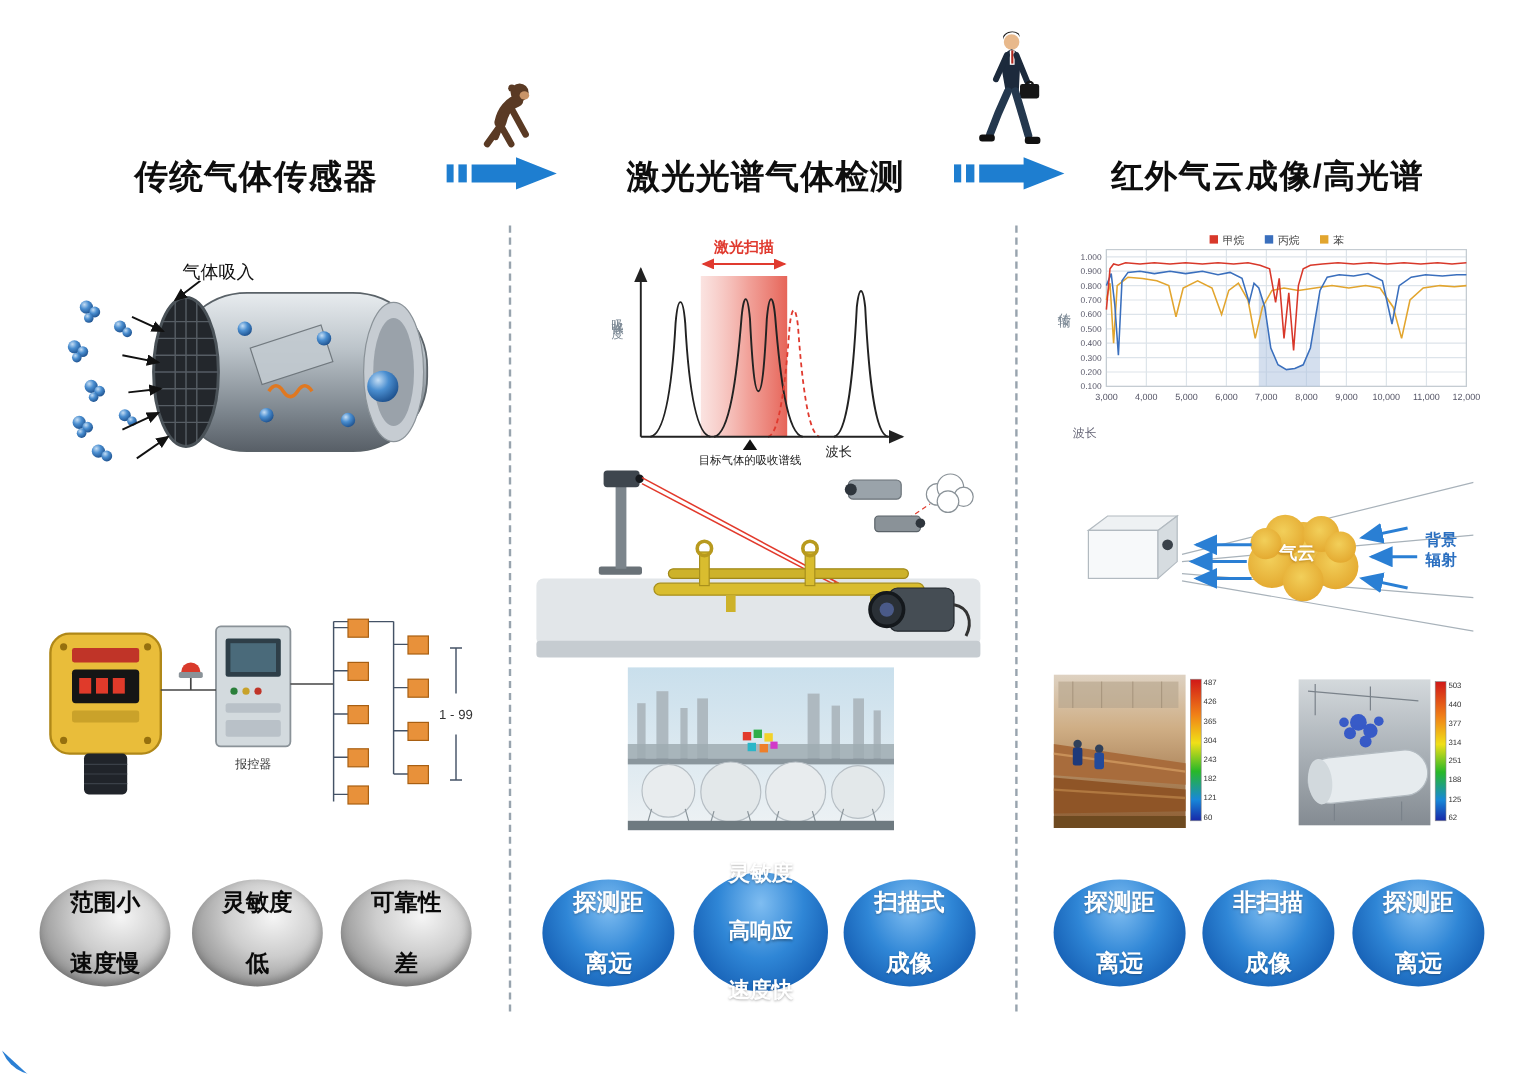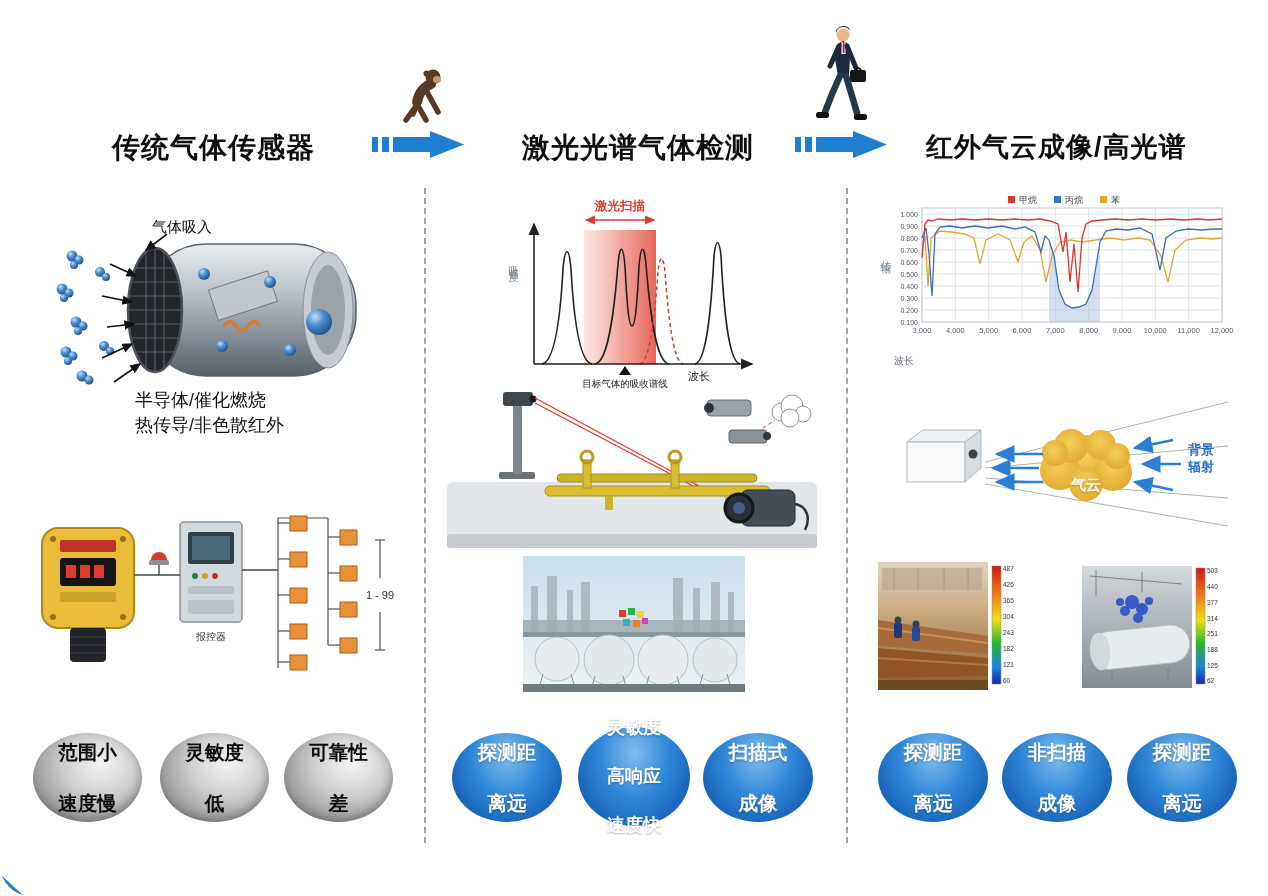--- a/index.html
+++ b/index.html
@@ -12,21 +12,21 @@
   .label-sm { position:absolute; color:#111; font-size:15px; white-space:nowrap; }
   .caption { position:absolute; color:#111; font-size:18px; line-height:1.38; font-weight:500; }
   .vert-label { position:absolute; writing-mode:vertical-rl; text-orientation:upright; color:#7b8894; letter-spacing:2px; }
   .bubble { position:absolute; border-radius:50%; display:flex; flex-direction:column; align-items:center; justify-content:center;
             text-align:center; font-weight:bold; line-height:1.18;gap:28px; }
   .bubble.gray { background: radial-gradient(ellipse at 62% 35%, #f5f5f5 0%, #cdcdcd 40%, #8d8d8d 80%, #6d6d6d 100%);
                  color:#0b0b0b; font-size:19.5px; box-shadow: inset -2px -3px 8px rgba(0,0,0,.25); }
   .bubble.blue { background: radial-gradient(ellipse at 50% 26%, #7fbdf1 0%, #2f86d6 45%, #0b4fa6 96%);
                  color:#ffffff; font-size:19.5px; text-shadow:0 1px 2px rgba(0,0,0,.3); }
   .bubble.blue.tri { font-size:18px; }
-  .cloud-label { position:absolute; color:#ffffff; font-weight:bold; font-size:15px; text-align:center; text-shadow:0 1px 2px rgba(140,90,0,.55);margin-top:24px; }
+  .cloud-label { position:absolute; color:#ffffff; font-weight:bold; font-size:15px; text-align:left; text-shadow:0 1px 2px rgba(140,90,0,.55); }
   .radiation-label { position:absolute; color:#2a6fc0; font-weight:bold; font-size:13px; line-height:1.3; text-align:right; }
   .corner-mark { position:absolute; left:0; bottom:0; width:0; height:0; border-left:24px solid #2a7fd4; border-top:22px solid transparent; }
   svg { display:block; }
   text { font-family:"Liberation Sans", sans-serif; }
 </style>
 </head>
 <body>
 
 <div class="canvas">
 
@@ -168,24 +168,20 @@
     <g stroke="#111" stroke-width="1.6">
       <line x1="115" y1="0" x2="94" y2="16" marker-end="url(#m-sa)"></line>
       <line x1="58" y1="30" x2="84" y2="42" marker-end="url(#m-sa)"></line>
       <line x1="50" y1="62" x2="80" y2="68" marker-end="url(#m-sa)"></line>
       <line x1="55" y1="93" x2="82" y2="90" marker-end="url(#m-sa)"></line>
       <line x1="50" y1="124" x2="80" y2="110" marker-end="url(#m-sa)"></line>
       <line x1="62" y1="148" x2="88" y2="130" marker-end="url(#m-sa)"></line>
     </g>
   </svg>
 
-  <div class="caption" style="left:135px; top:388px;">
-    <div>半导体/催化燃烧</div>
-    <div>热传导/非色散红外</div>
-  </div>
 
   <svg class="abs" style="left:28px; top:500px;" width="385" height="190" viewBox="0 0 385 190">
 
     <g>
       <rect x="14" y="28" width="92" height="100" rx="16" fill="#e9bd3a" stroke="#b08818" stroke-width="2"></rect>
       <circle cx="25" cy="39" r="3" fill="#96700e"></circle>
         <circle cx="95" cy="39" r="3" fill="#96700e"></circle>
       <circle cx="25" cy="117" r="3" fill="#96700e"></circle>
         <circle cx="95" cy="117" r="3" fill="#96700e"></circle>
       <rect x="32" y="40" width="56" height="12" rx="2" fill="#c03428"></rect>

